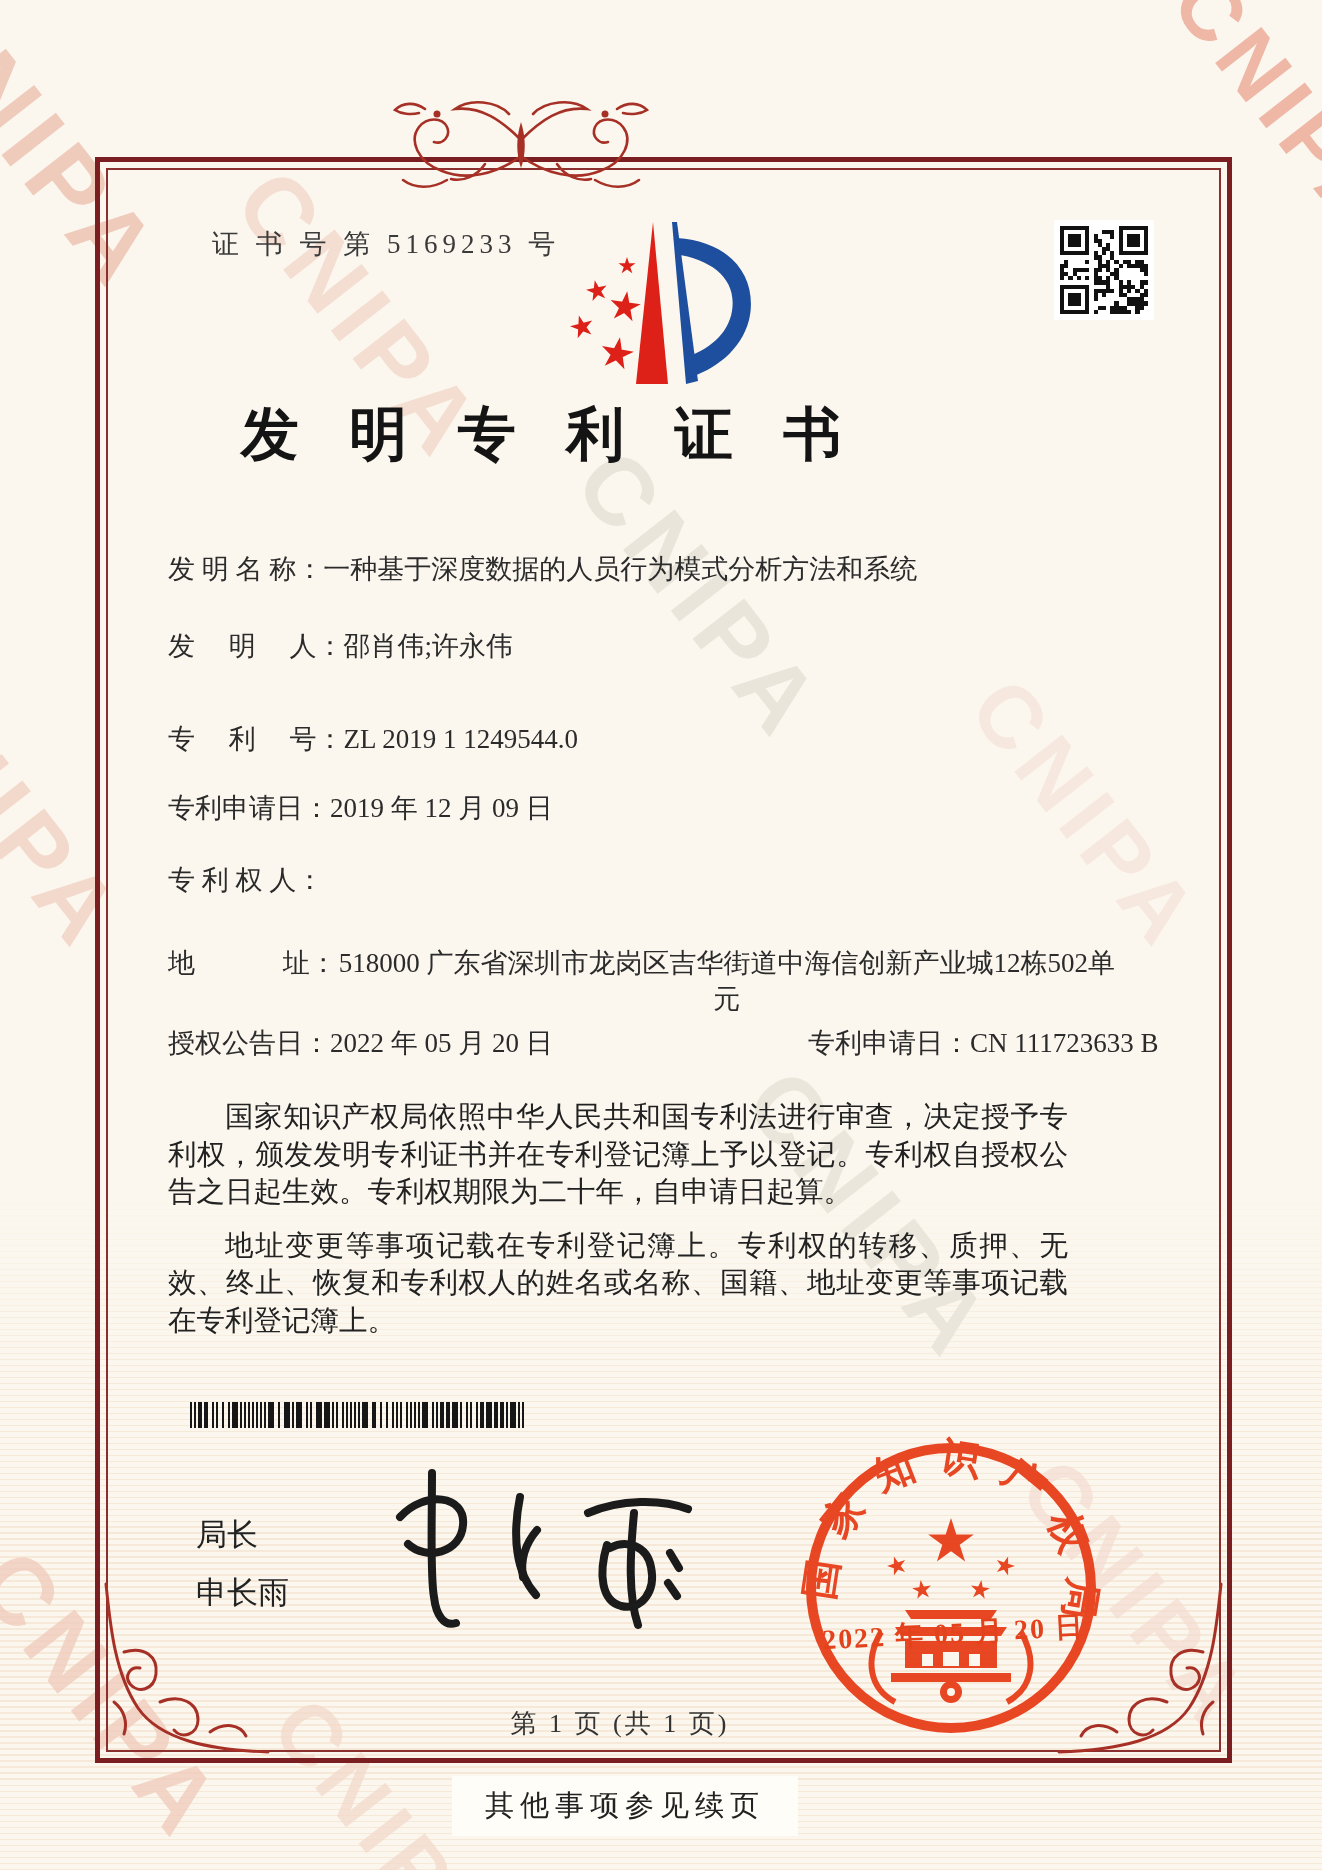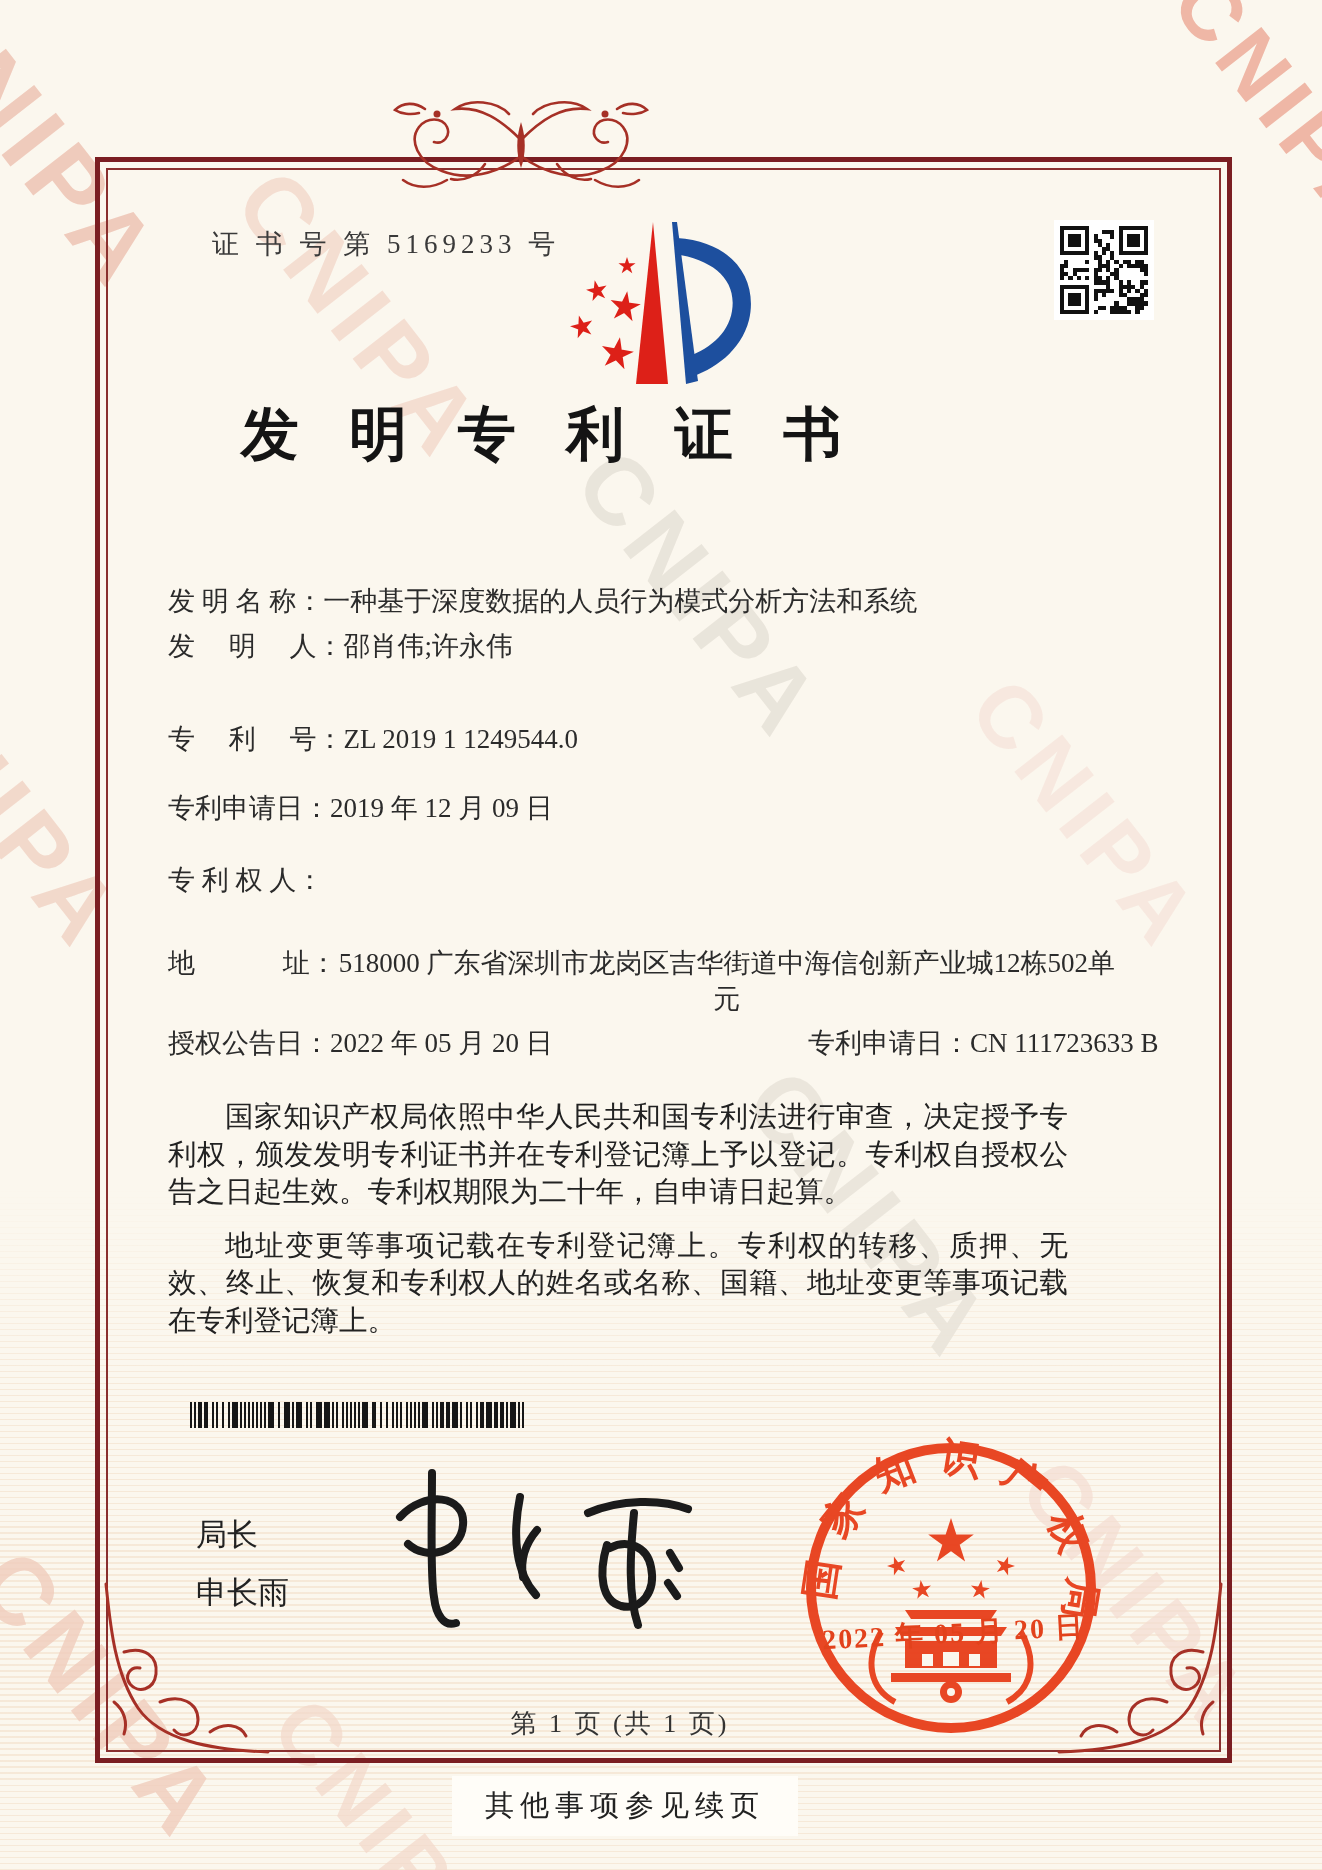--- a/index.html
+++ b/index.html
@@ -258,21 +258,21 @@
         <rect x="62.85714285714286" y="4.190476190476191" width="20.952380952380953" height="20.952380952380953" fill="#fff"></rect>
         <rect x="67.04761904761905" y="8.380952380952381" width="12.571428571428573" height="12.571428571428573" fill="#111"></rect>
         <rect x="0" y="58.66666666666667" width="29.333333333333336" height="29.333333333333336" fill="#111"></rect>
         <rect x="4.190476190476191" y="62.85714285714286" width="20.952380952380953" height="20.952380952380953" fill="#fff"></rect>
         <rect x="8.380952380952381" y="67.04761904761905" width="12.571428571428573" height="12.571428571428573" fill="#111"></rect>
       </svg>
   </div>
 
   <div id="title">发 明 专 利 证 书</div>
 
-  <div class="row" style="top:583px">
+  <div class="row" style="top:551px">
     <span class="lab">发 明 名 称：</span>
     <span class="val">一种基于深度数据的人员行为模式分析方法和系统</span>
   </div>
   <div class="row" style="top:628px">
     <span class="lab">发　 明　 人：</span>
     <span class="val">邵肖伟;许永伟</span>
   </div>
   <div class="row" style="top:721px">
     <span class="lab">专　 利　 号：</span>
     <span class="val">ZL 2019 1 1249544.0</span>

